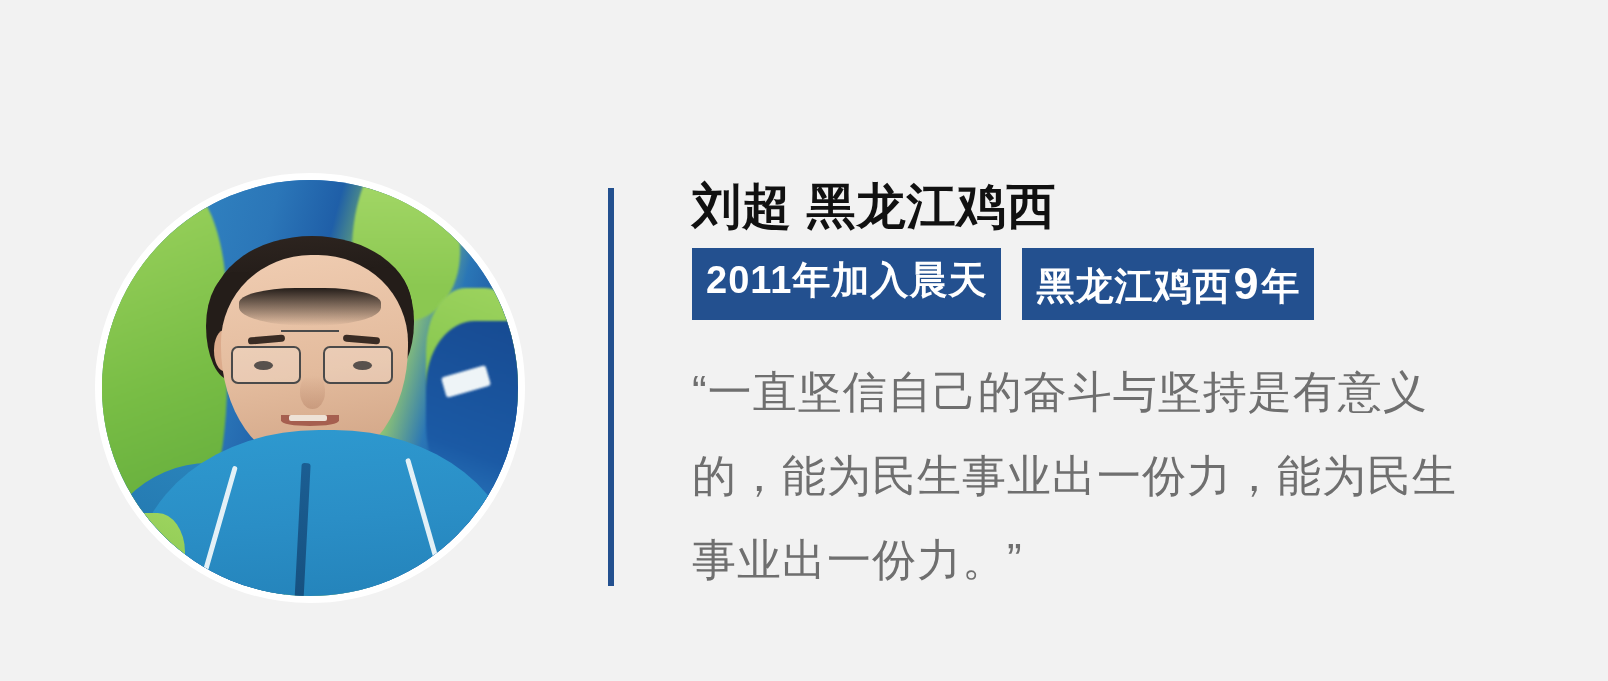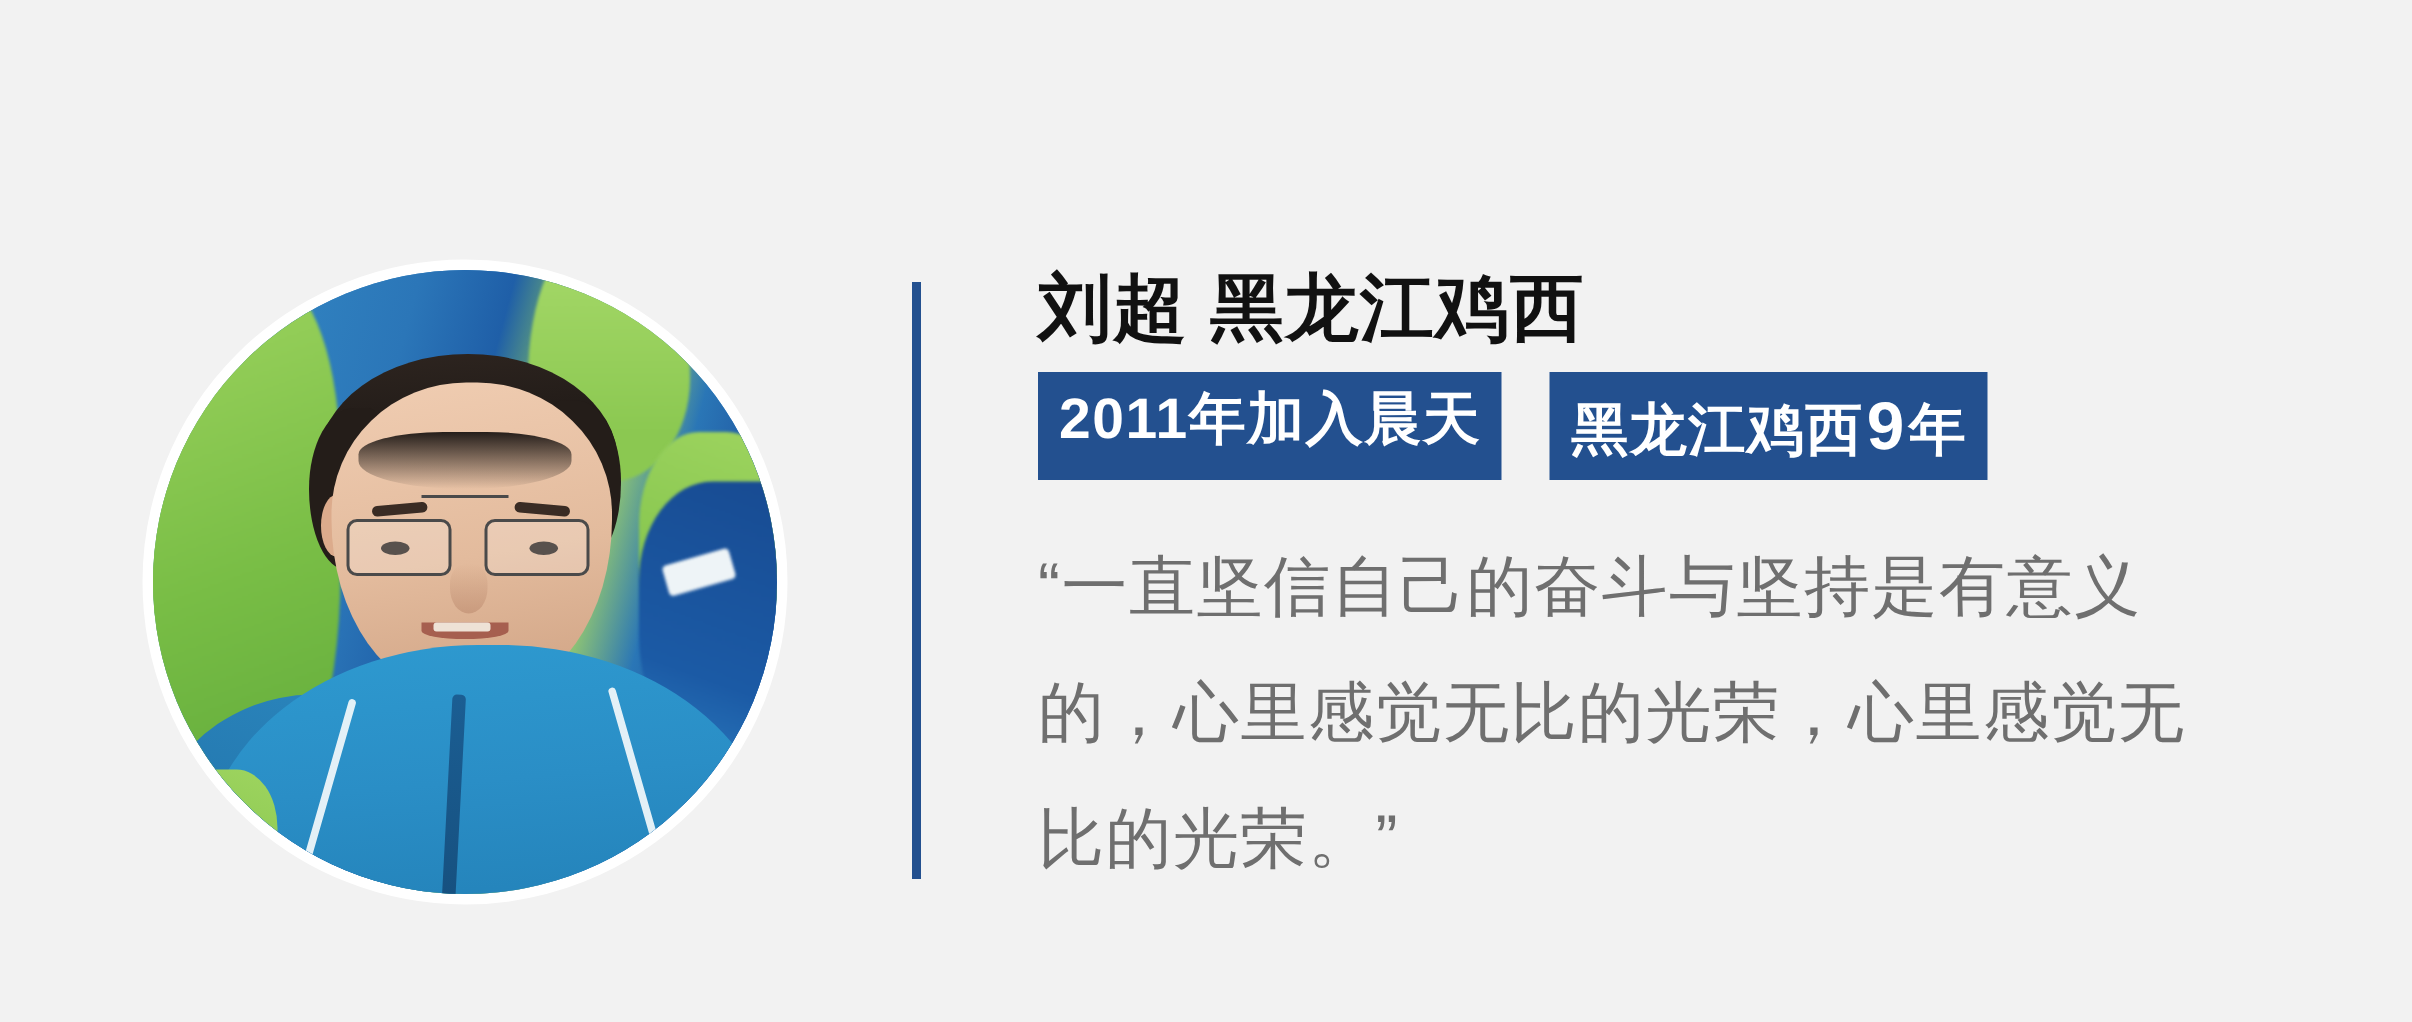--- a/index.html
+++ b/index.html
@@ -317,21 +317,21 @@
     color: #111111;
     line-height: 1.1;
     letter-spacing: 1px;
     margin: 0 0 14px 4px;
     white-space: nowrap;
   }
 
   .badges {
     display: flex;
     align-items: stretch;
-    gap: 32px;
+    gap: 21px;
     margin: 0 0 0 4px;
   }
   .badge {
     background: #23508f;
     color: #ffffff;
     font-size: 38px;
     font-weight: bold;
     line-height: 1;
     padding: 13px 14px 14px 14px;
     letter-spacing: 1px;
@@ -407,16 +407,16 @@
 
     <div class="badges">
       <span class="badge">2011年加入晨天</span>
       <span class="badge">
         <span>黑龙江鸡西</span>
         <span class="big-num">9</span>
         <span>年</span>
       </span>
     </div>
 
-    <blockquote class="quote">“一直坚信自己的奋斗与坚持是有意义的，心里感觉无比的光荣，心里感觉无比的光荣。”</blockquote>
+    <blockquote class="quote">“一直坚信自己的奋斗与坚持是有意义的，能为民生事业出一份力，能为民生事业出一份力。”</blockquote>
 
   </div>
 </div>
 
 </body></html>

